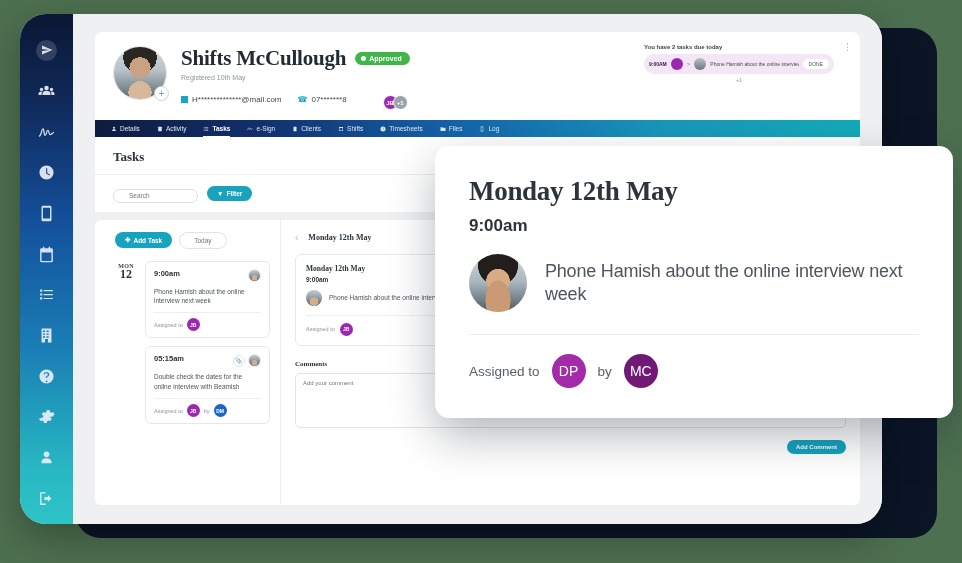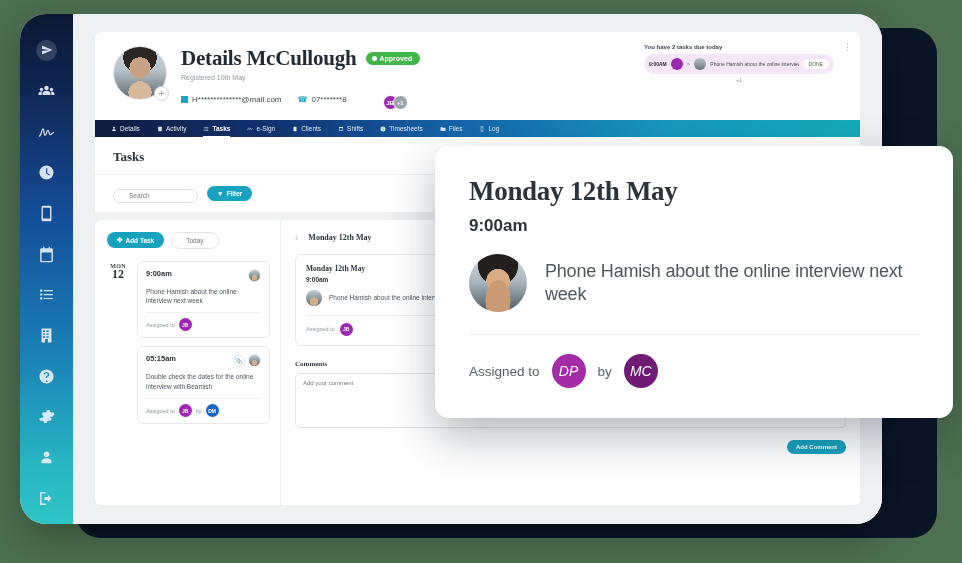--- a/index.html
+++ b/index.html
@@ -203,21 +203,21 @@
   
   .board {
     margin-top: 8px;
     background: #fff;
     border-radius: 6px;
     height: 285px;
     display: flex;
     position: relative;
     overflow: hidden;
   }
-  .board-left { width: 185px; flex: 0 0 185px; padding: 12px 10px 0 12px; }
+  .board-left { width: 185px; flex: 0 0 185px; padding: 12px 10px 0 20px; }
   .board-tools { display: flex; align-items: center; gap: 7px; margin-bottom: 12px; }
   .btn-add {
     background: #17a2bd; color: #fff; border: none; border-radius: 10px;
     font-size: 6.5px; font-weight: bold; padding: 4px 10px;
     display: flex; align-items: center; gap: 3px; cursor: pointer;
     font-family: "Liberation Sans", sans-serif;
   }
   .btn-today {
     background: #fff; color: #6d767d; border: 1px solid #dfe3e7;
     border-radius: 10px; font-size: 6.5px; padding: 4px 14px; cursor: pointer;
@@ -326,21 +326,21 @@
       linear-gradient(180deg,#cfd7dc 0%, #aab6bd 48%, #4f5b62 100%);
     overflow: hidden;
   }
   .m-text { font-size: 18px; color: #4d565e; line-height: 1.3; letter-spacing: -.2px; }
   .m-divider { border-top: 1px solid #ecedef; margin-top: 22px; }
   .m-foot { display: flex; align-items: center; gap: 12px; margin-top: 19px; }
   .m-foot .lbl { font-size: 13.5px; color: #565f67; }
   .m-chip {
     width: 34px; height: 34px; border-radius: 50%;
     color: #fff; font-size: 14px;
-    display: flex; align-items: center; justify-content: center; font-style: italic;
+    display: flex; align-items: center; justify-content: center;
   }
   .m-chip.purple { background: #a32ba8; }
   .m-chip.gold { background: #701a75; }
 </style>
 </head>
 <body>
 
 <div class="back-slab"></div>
 
 <div class="window">
@@ -415,21 +415,21 @@
 
   <div class="content">
 
     <div class="profile-card">
       <div class="avatar-wrap">
         <div class="avatar-photo"></div>
         <div class="avatar-plus">+</div>
       </div>
       <div style="flex:1;">
         <div class="pname-row">
-          <div class="pname">Details McCullough</div>
+          <div class="pname">Shifts McCullough</div>
           <div class="badge-approved">
             <span class="dot"></span>
             <span>Approved</span>
           </div>
         </div>
         <div class="pmeta">Registered 10th May</div>
         <div class="pcontact">
           <div class="item">
             <span class="sq"></span>
             <span>H**************@mail.com</span>

